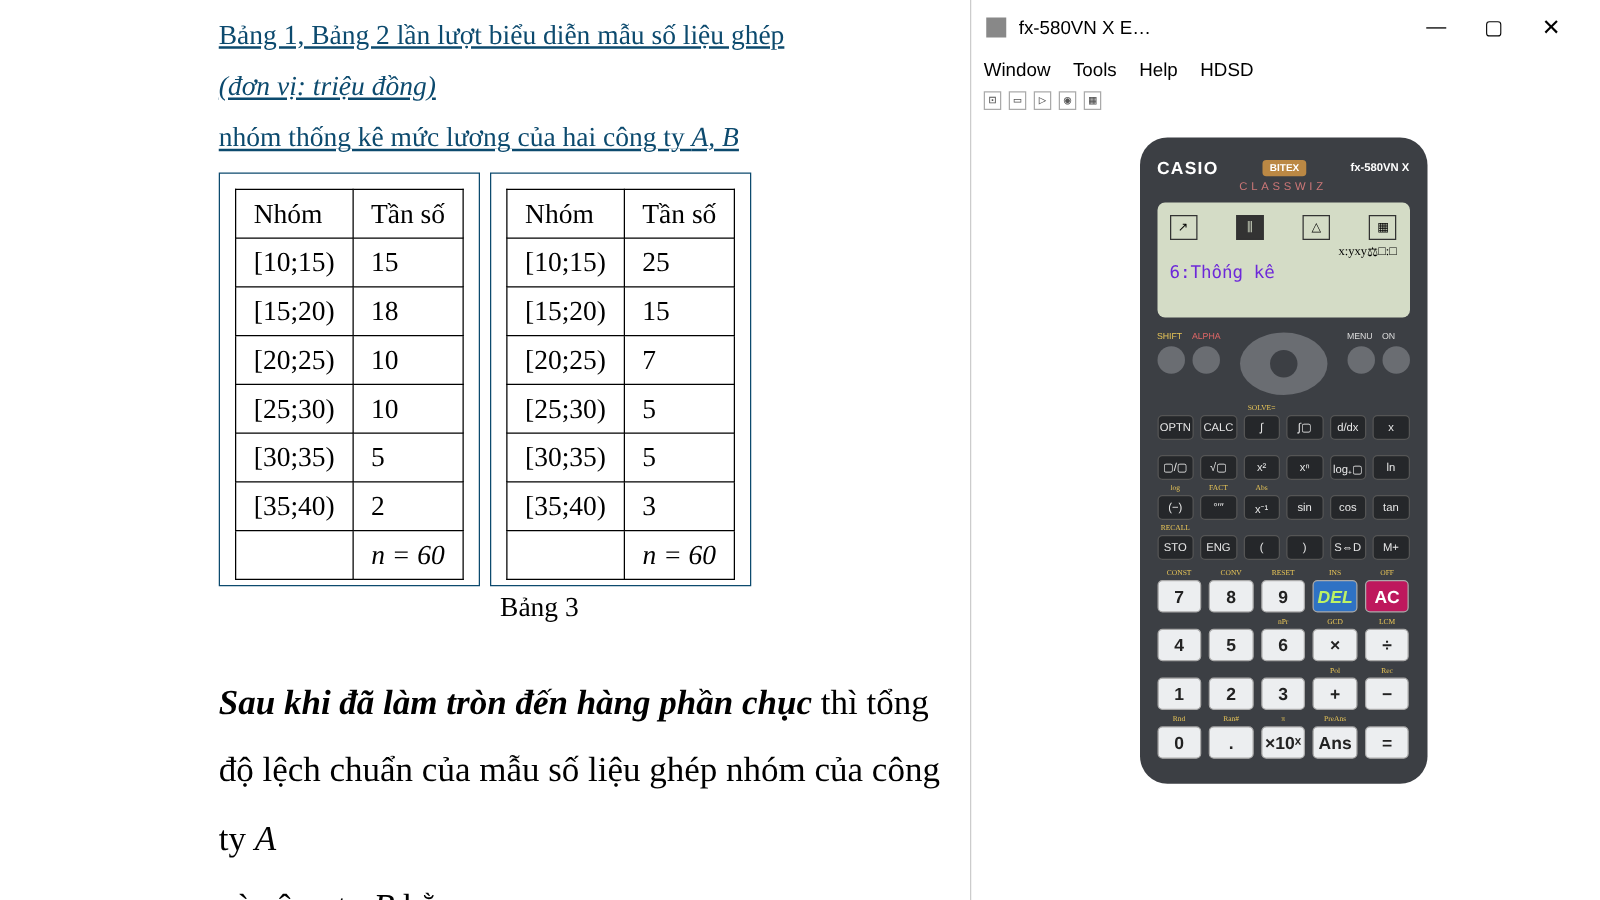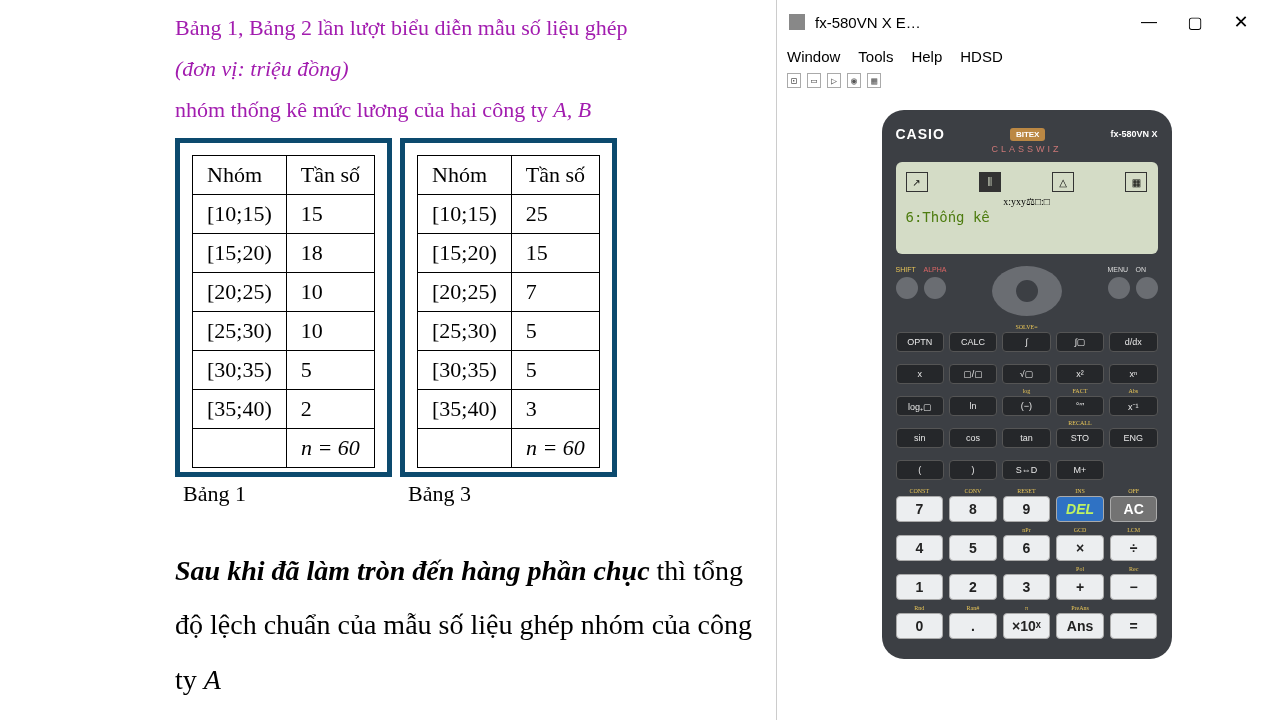--- a/index.html
+++ b/index.html
@@ -1,23 +1,23 @@
 <!DOCTYPE html>
 <html><head>
 <meta charset="utf-8">
 <style>
   * { box-sizing: border-box; margin: 0; padding: 0; }
   body { font-family: 'Times New Roman', serif; background: #fff; width: 1280px; height: 720px; overflow: hidden; position: relative; }
   
   .document { position: absolute; left: 175px; top: 10px; width: 580px; }
-  .para { font-size: 22px; line-height: 1.6; color: #a21caf; margin-bottom: 6px; }
+  .para { font-size: 22px; line-height: 1.6; color: #0c4a6e; margin-bottom: 6px; text-decoration: underline; }
   .italic { font-style: italic; }
   
   .tables-row { display: flex; gap: 0; margin-top: 10px; }
-  .table-box { border: 5px solid #0c4a6e; padding: 12px 12px 4px 12px; margin-right: 8px; }
+  .table-box { border: 1px solid #0c4a6e; padding: 12px 12px 4px 12px; margin-right: 8px; }
   .table-box table { border-collapse: collapse; }
   .table-box th, .table-box td { border: 1px solid #000; padding: 6px 14px; font-size: 22px; text-align: left; }
   .table-box th { font-weight: normal; }
   .caption { font-size: 22px; padding: 4px 8px; border-top: none; }
   .ncell { font-style: italic; text-align: center !important; }
   
   .bottom-para { margin-top: 33px; font-size: 28px; line-height: 1.95; }
   .bold-it { font-weight: bold; font-style: italic; }
   
   
@@ -28,55 +28,55 @@
   .win-btns { display: flex; }
   .win-btn { width: 46px; height: 40px; display: flex; align-items: center; justify-content: center; font-family: 'Segoe UI', sans-serif; font-size: 16px; cursor: pointer; }
   .win-btn.close { font-size: 18px; }
   
   .menubar { display: flex; padding: 4px 10px; gap: 18px; font-family: 'Segoe UI', sans-serif; font-size: 15px; }
   .menubar span { cursor: pointer; }
   
   .toolbar { display: flex; padding: 4px 10px; gap: 6px; font-family: monospace; font-size: 13px; color: #555; }
   .tool { border: 1px solid #aaa; padding: 1px 3px; cursor: pointer; font-size: 10px; }
   
-  .calc-body { width: 290px; margin: 18px auto 0 auto; background: #3c3f44; border-radius: 22px; padding: 16px 14px 20px 14px; position: relative; }
+  .calc-body { width: 230px; margin: 18px auto 0 auto; background: #3c3f44; border-radius: 22px; padding: 16px 14px 20px 14px; position: relative; }
   .brand-row { display: flex; align-items: center; justify-content: space-between; color: #fff; font-family: Arial, sans-serif; font-size: 11px; font-weight: bold; margin-bottom: 2px; }
   .brand-casio { letter-spacing: 1px; font-size: 14px; }
   .bitex-badge { background: #b84; padding: 2px 6px; border-radius: 3px; font-size: 8px; }
   .model { font-size: 9px; }
   .classwiz { text-align: center; color: #c77; font-size: 9px; letter-spacing: 3px; margin-bottom: 8px; font-family: Arial, sans-serif; }
   
   .lcd { background: #d4dcc6; border-radius: 6px; padding: 10px 10px 6px 10px; margin-bottom: 12px; height: 92px; }
   .lcd-icons { display: flex; justify-content: space-between; margin-bottom: 4px; }
   .lcd-icon { width: 22px; height: 20px; border: 1px solid #333; font-size: 10px; display: flex; align-items: center; justify-content: center; background: #d4dcc6; }
   .lcd-icon.hl { background: #333; color: #d4dcc6; }
-  .lcd-line2 { display: flex; justify-content: center; font-size: 10px; margin-bottom: 2px; }
-  .lcd-text { font-family: monospace; font-size: 14px; color: #4d7c0f; }
+  .lcd-line2 { display: flex; justify-content: flex-end; font-size: 10px; margin-bottom: 2px; }
+  .lcd-text { font-family: monospace; font-size: 14px; color: #6d28d9; }
   .mini-label { font-size: 7px; font-family: Arial, sans-serif; }
   .yellow { color: #e8c557; }
   .red { color: #d66; }
   .white { color: #ddd; }
   .round-btn { width: 22px; height: 22px; border-radius: 50%; background: #6a6d72; cursor: pointer; }
   
   .dpad { width: 70px; height: 50px; background: #6a6d72; border-radius: 50%; position: relative; cursor: pointer; }
   .dpad::before { content: ''; position: absolute; left: 24px; top: 14px; width: 22px; height: 22px; background: #3c3f44; border-radius: 50%; }
   
   .top-controls { display: flex; justify-content: space-between; align-items: flex-start; margin-bottom: 8px; }
   .top-col { display: flex; flex-direction: column; gap: 4px; }
   .top-side { display: flex; gap: 6px; }
   
-  .fn-grid { display: grid; grid-template-columns: repeat(5, 1fr); gap: 4px 5px; margin-bottom: 8px; }
+  .fn-grid { display: grid; grid-template-columns: repeat(6, 1fr); gap: 4px 5px; margin-bottom: 8px; }
   .fn-btn { background: #25272a; color: #e8e8e8; border-radius: 4px; height: 20px; font-size: 9px; font-family: Arial, sans-serif; display: flex; align-items: center; justify-content: center; cursor: pointer; border: 1px solid #555; }
   .fn-label { font-size: 6px; text-align: center; color: #e8c557; height: 8px; overflow: hidden; }
   .fn-cell { display: flex; flex-direction: column; }
   
   .num-grid { display: grid; grid-template-columns: repeat(5, 1fr); gap: 5px 6px; }
   .num-btn { background: #eceef0; color: #222; border-radius: 4px; height: 26px; font-size: 14px; font-family: Arial, sans-serif; font-weight: bold; display: flex; align-items: center; justify-content: center; cursor: pointer; border: 1px solid #aaa; }
   .num-btn.del { background: #2f72c4; color: #bef264; font-style: italic; }
-  .num-btn.ac { background: #737373; color: #fff; }
+  .num-btn.ac { background: #be185d; color: #fff; }
   .num-label { font-size: 6px; text-align: center; color: #e8c557; height: 8px; overflow: hidden; }
   .num-cell { display: flex; flex-direction: column; }
 </style>
 </head>
 <body>
 
 <div class="document">
   <p class="para">Bảng 1, Bảng 2 lần lượt biểu diễn mẫu số liệu ghép</p>
   <p class="para italic">(đơn vị: triệu đồng)</p>
   <p class="para">
@@ -116,21 +116,20 @@
                 <td>[35;40)</td>
                 <td>2</td>
               </tr>
           <tr>
                 <td></td>
                 <td class="ncell">n = 60</td>
               </tr>
         </tbody>
           </table>
       </div>
-      <div class="caption">Bảng 1</div>
     </div>
 
     <div>
       <div class="table-box">
         <table>
           <tbody>
               <tr>
                 <th>Nhóm</th>
                 <th>Tần số</th>
               </tr>

